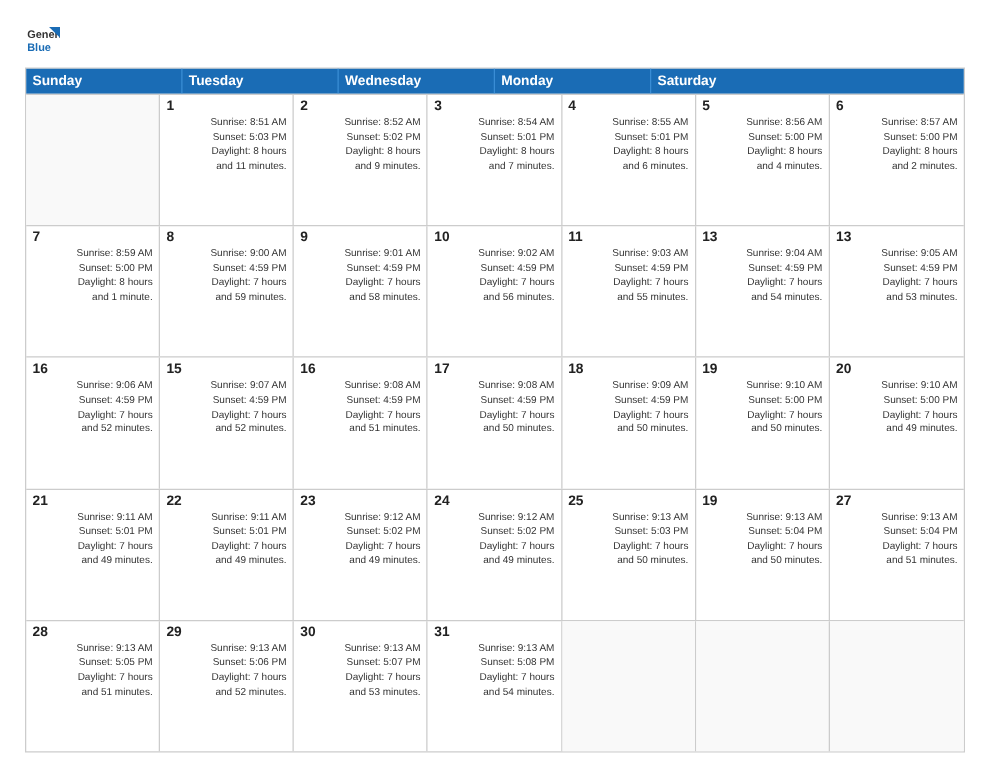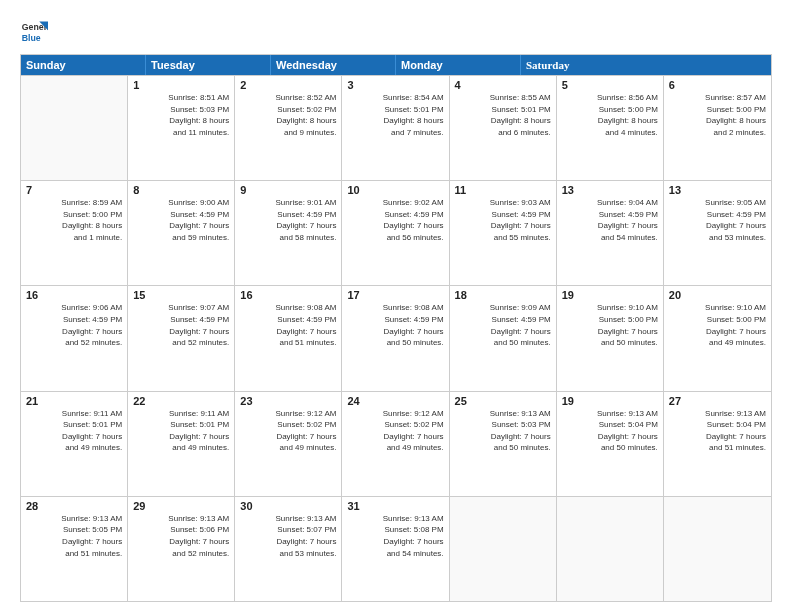--- a/index.html
+++ b/index.html
@@ -56,21 +56,21 @@
       background: #1a6cb5;
     }
     .cal-header-cell {
       color: #fff;
       font-size: 11px;
       font-weight: bold;
       text-align: left;
       padding: 4px 5px;
       border-right: 1px solid #3a8dd5;
     }
-    .cal-header-cell:last-child { border-right: none; font-family: Liberation Serif, serif; }
+    .cal-header-cell:last-child { border-right: none; }
     .cal-body {
       display: flex;
       flex-direction: column;
       flex: 1;
     }
     .cal-row {
       display: grid;
       grid-template-columns: repeat(7, 1fr);
       flex: 1;
       border-top: 1px solid #ccc;

